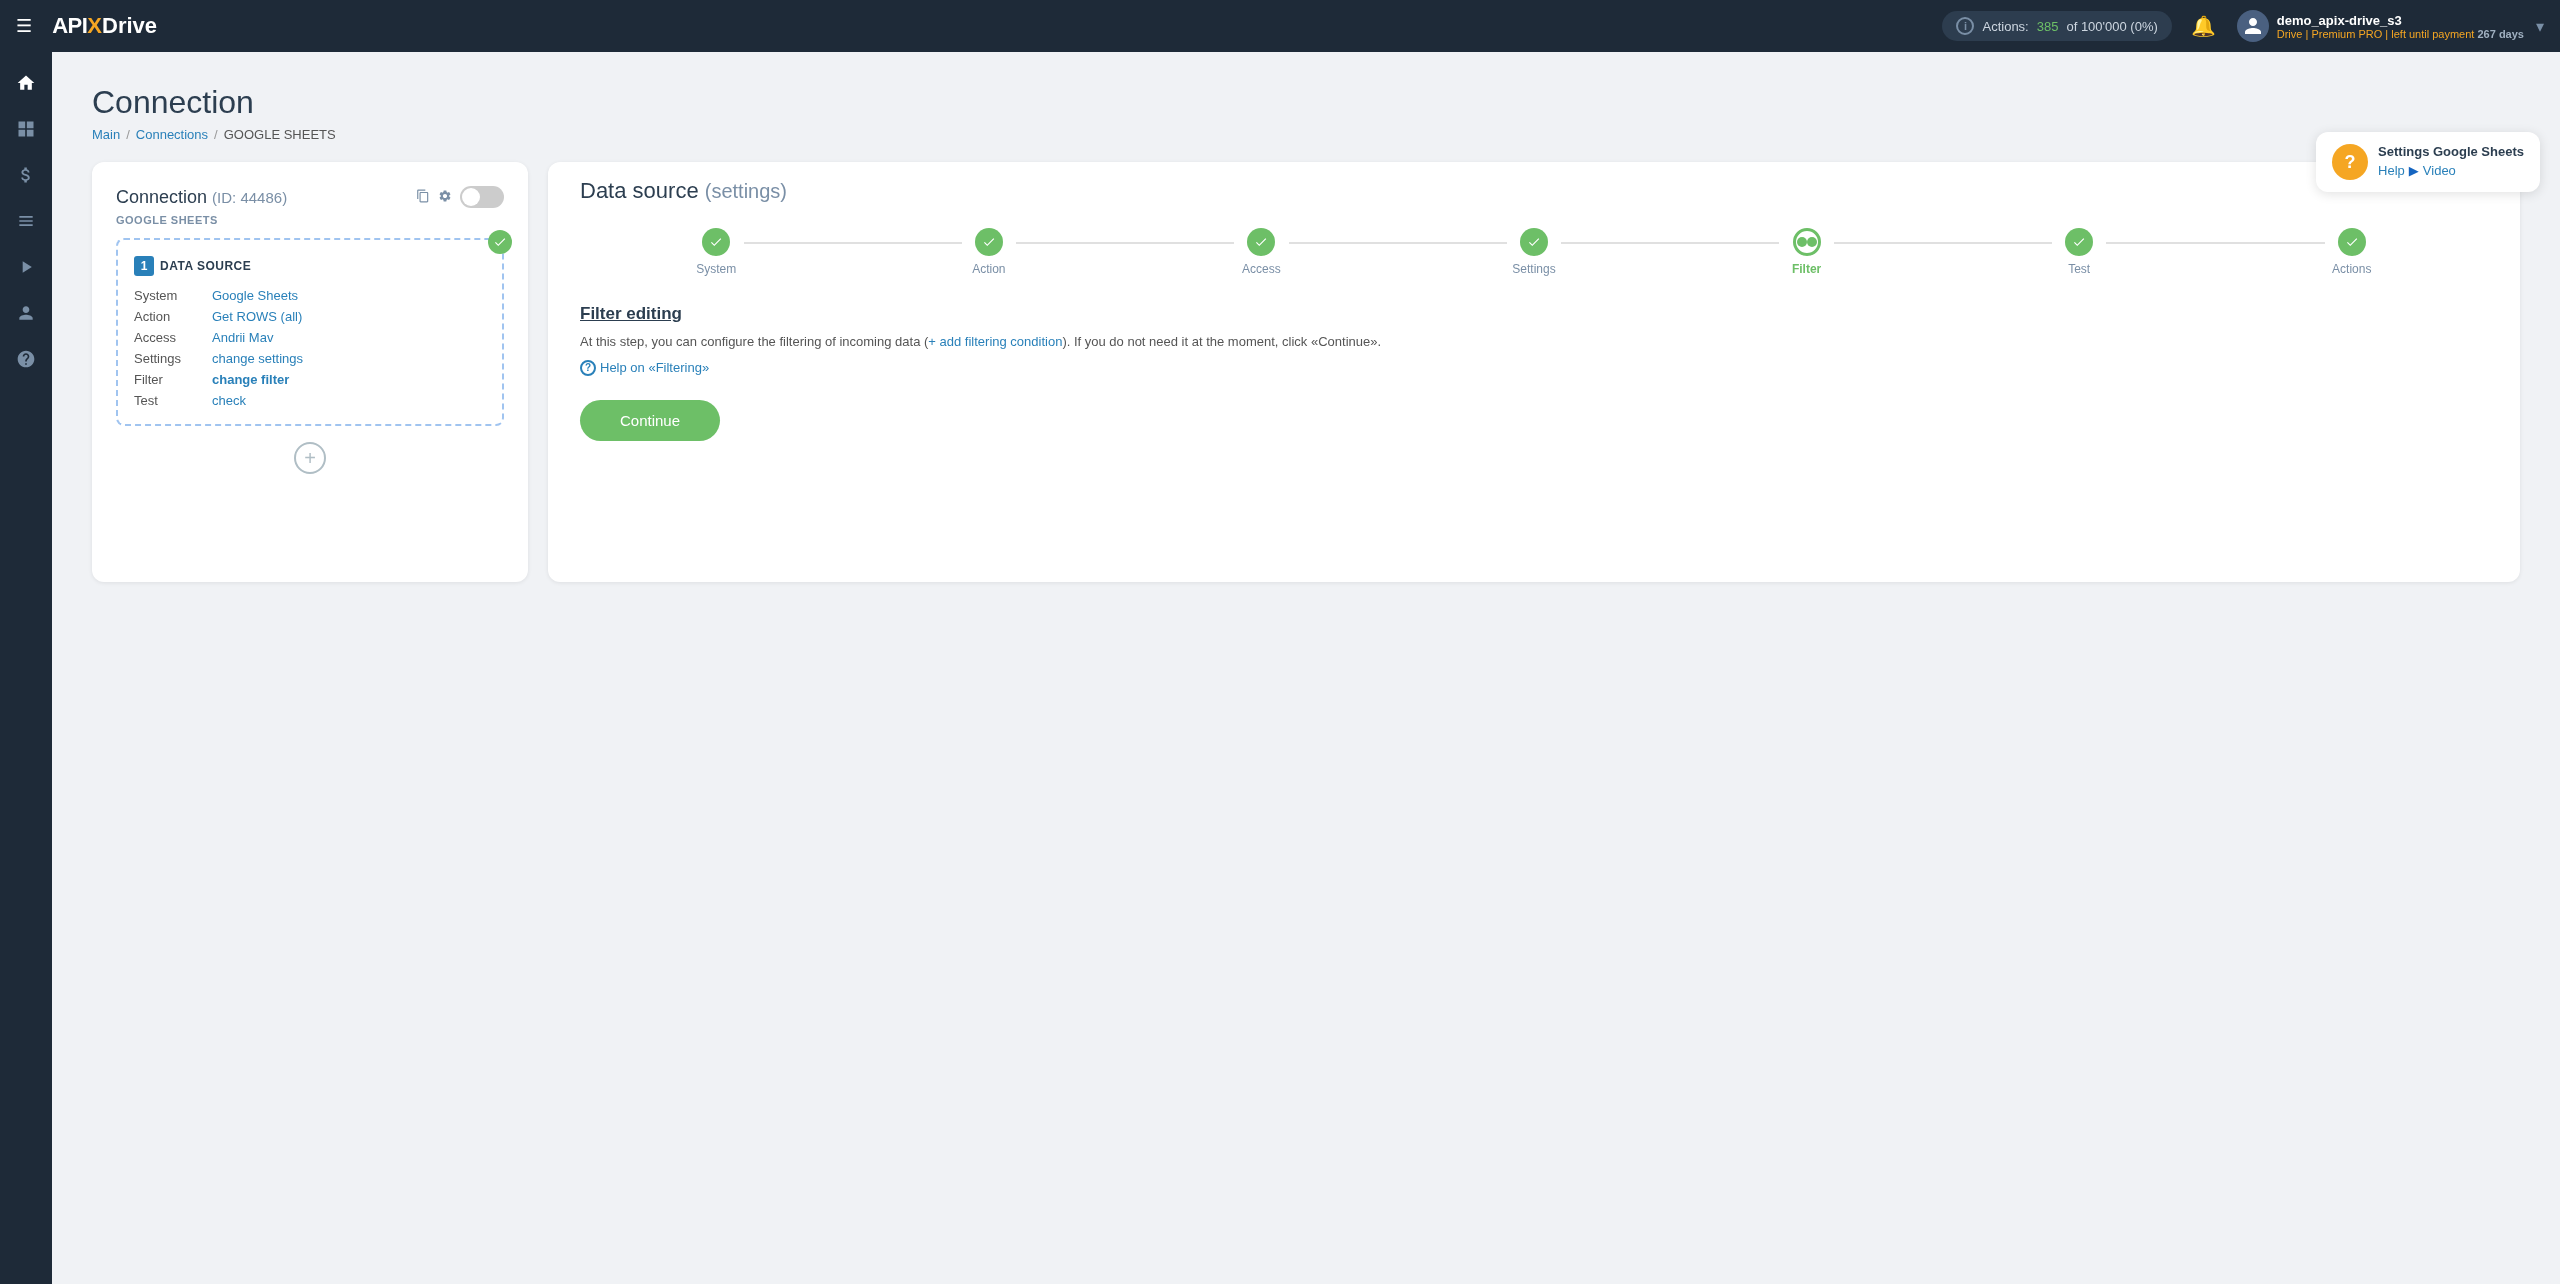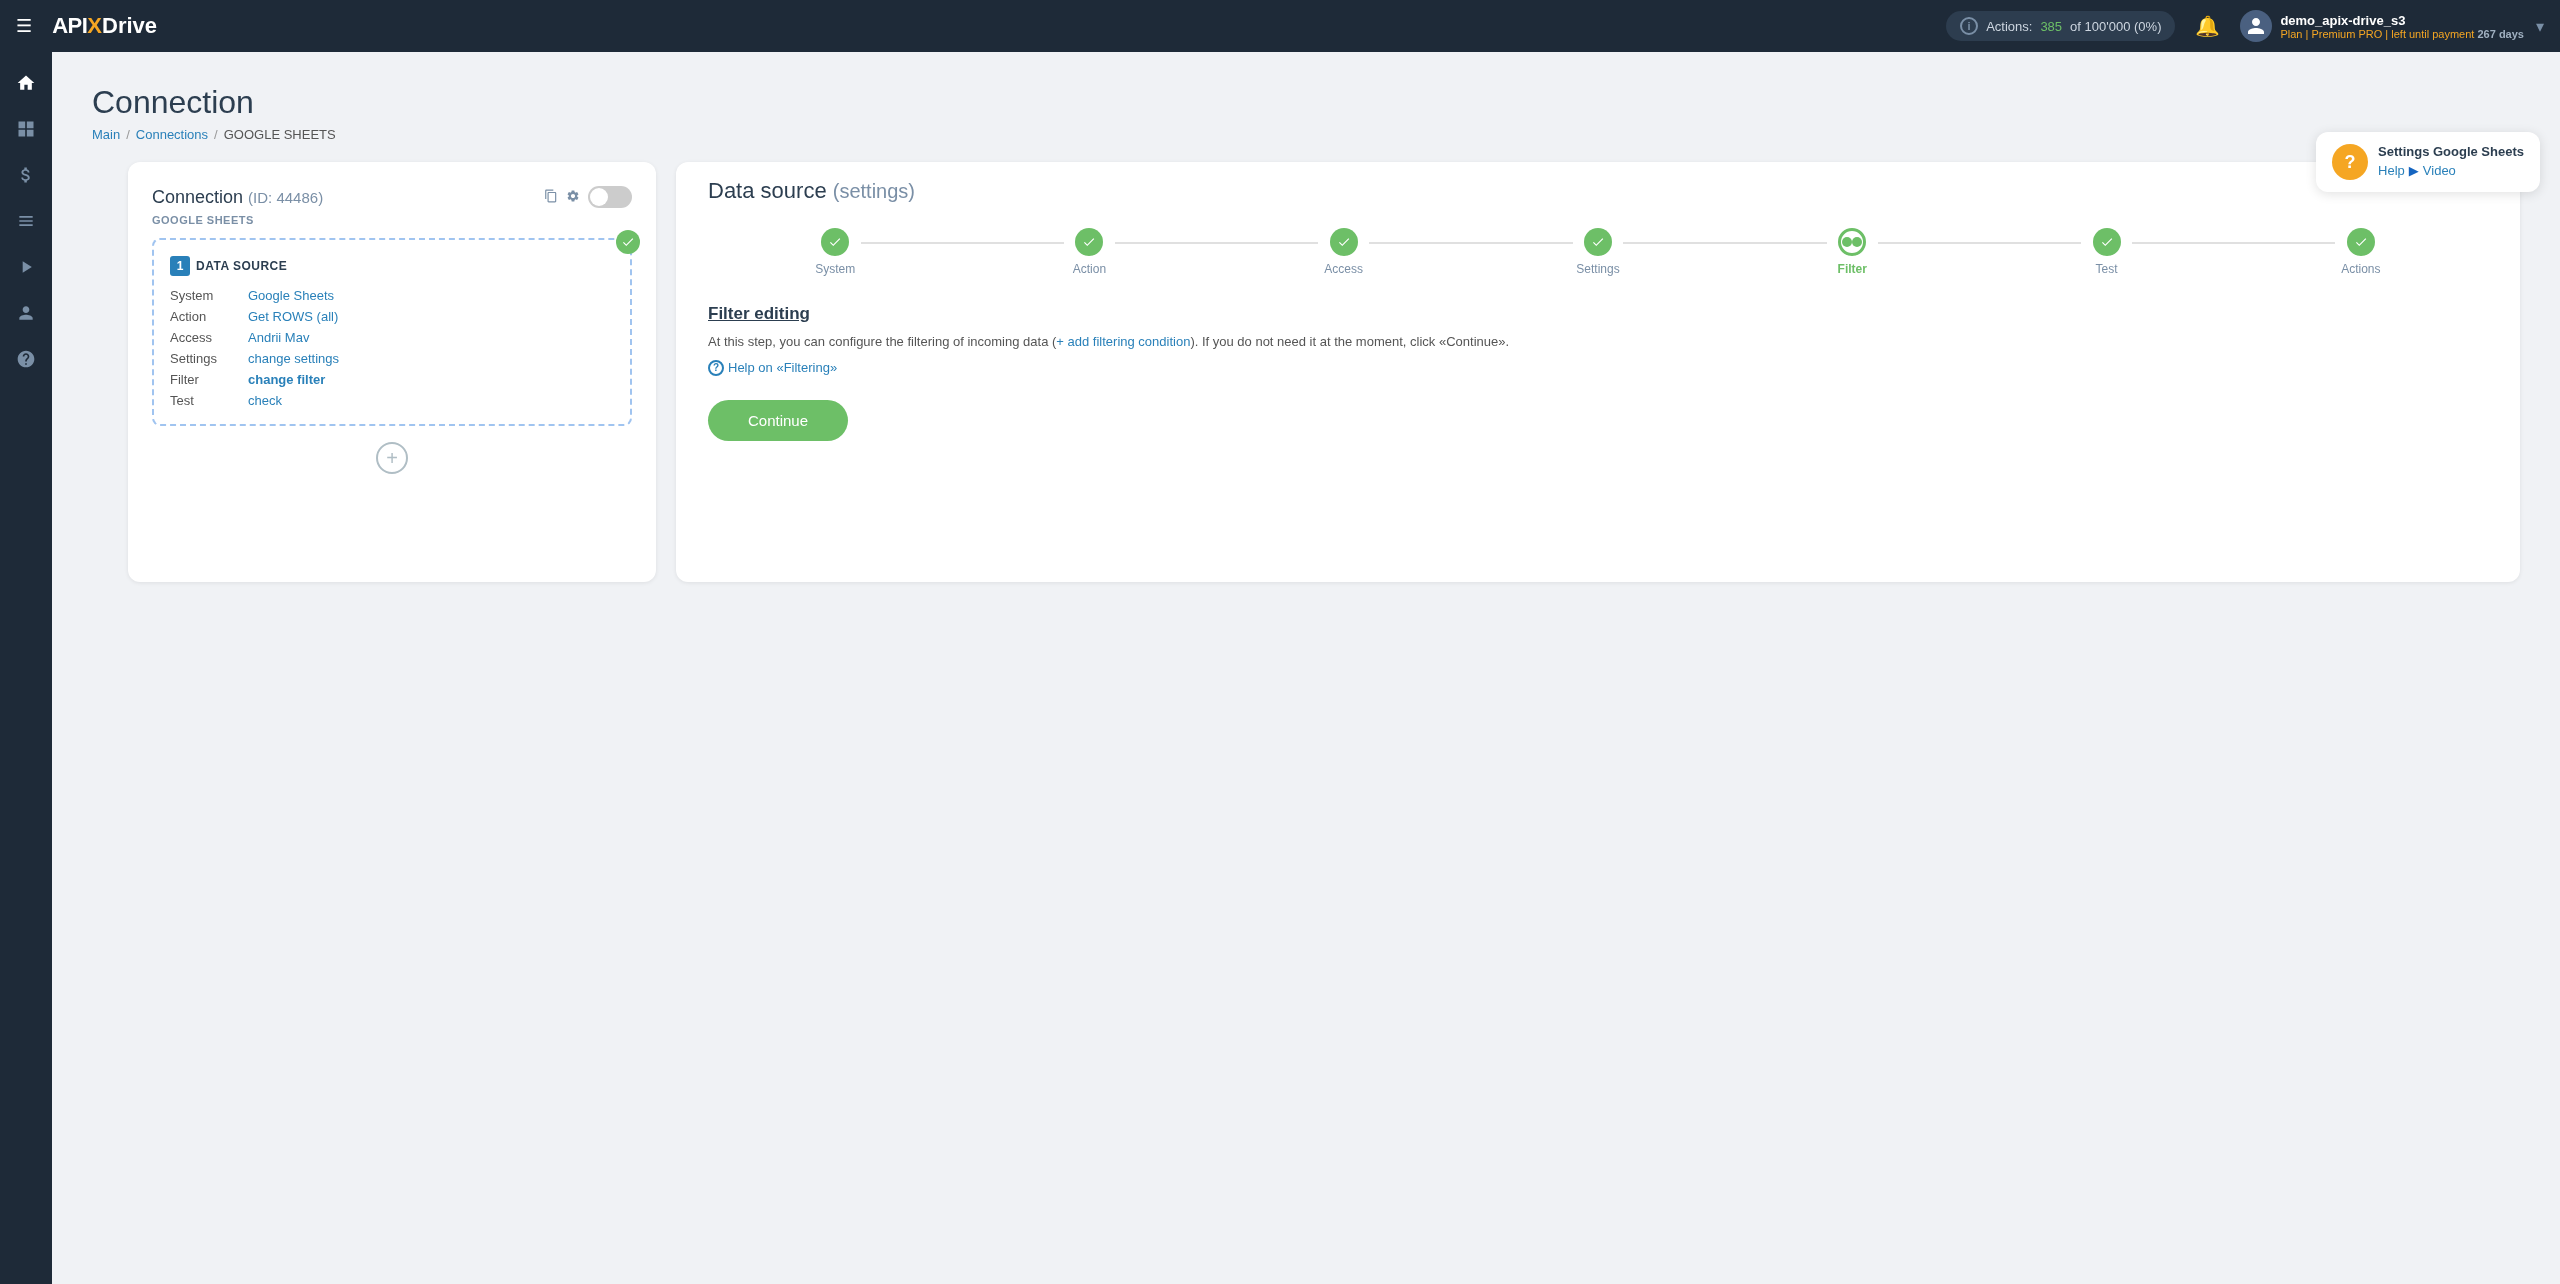--- a/index.html
+++ b/index.html
@@ -170,25 +170,24 @@
       display: flex;
       gap: 20px;
       align-items: flex-start;
     }
 
     
     .connection-card {
       background: #fff;
       border-radius: 12px;
       padding: 24px;
-      width: 528px;
+      width: 436px;
       flex-shrink: 0;
       box-shadow: 0 1px 4px rgba(0,0,0,0.08);
       min-height: 420px;
-      margin-left: 36px;
     }
     .connection-card-header {
       display: flex;
       align-items: center;
       justify-content: space-between;
       margin-bottom: 6px;
     }
     .connection-title {
       font-size: 18px;
       color: #2c3e50;
@@ -430,21 +429,21 @@
   <span class="navbar-bell">🔔</span>
   <div class="navbar-user">
     <div class="navbar-avatar">
       <svg width="20" height="20" viewBox="0 0 24 24" fill="#fff">
           <path d="M12 12c2.7 0 4.8-2.1 4.8-4.8S14.7 2.4 12 2.4 7.2 4.5 7.2 7.2 9.3 12 12 12zm0 2.4c-3.2 0-9.6 1.6-9.6 4.8v2.4h19.2v-2.4c0-3.2-6.4-4.8-9.6-4.8z"></path>
         </svg>
     </div>
     <div class="navbar-user-info">
       <span class="navbar-username">demo_apix-drive_s3</span>
       <span class="navbar-plan">
-        <span>Plan |</span> <span style="color:#f5a623">Premium PRO</span> <span>| left until payment</span> <strong>267 days</strong>
+        <span>Drive |</span> <span style="color:#f5a623">Premium PRO</span> <span>| left until payment</span> <strong>267 days</strong>
       </span>
     </div>
     <span class="navbar-chevron">▾</span>
   </div>
 </div>
 
 <div class="main-layout">
 
   <div class="sidebar">
     <div class="sidebar-item active">

